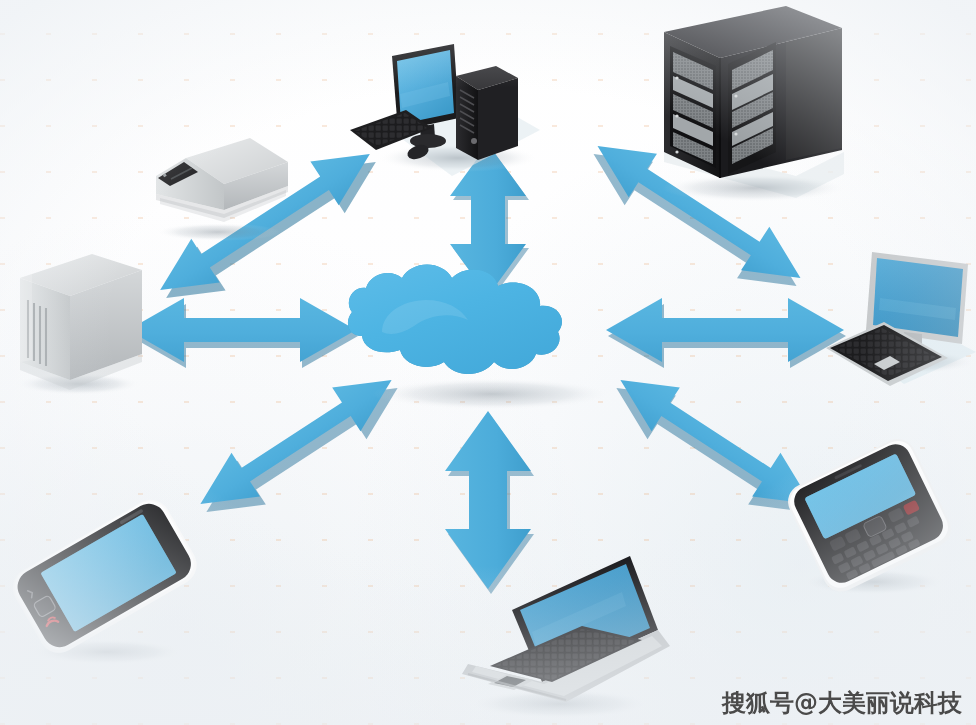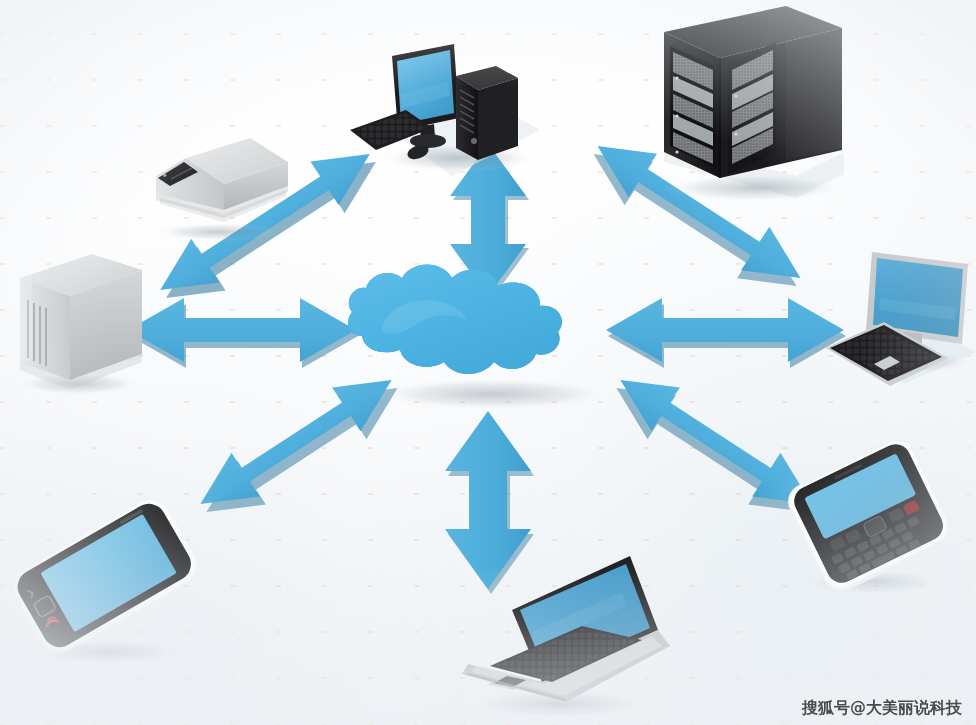--- a/index.html
+++ b/index.html
@@ -42,21 +42,21 @@
     pointer-events: none;
   }
   .node { position: absolute; }
   .arrow { position: absolute; }
   .arrow svg, .node svg { display: block; overflow: visible; }
 
   #watermark {
     position: absolute;
     right: 14px;
     bottom: 6px;
-    font-size: 16px;
+    font-size: 24px;
     font-weight: bold;
     color: #4a4a4a;
     letter-spacing: 0px;
     font-family: "DejaVu Sans", sans-serif;
     white-space: nowrap;
     text-shadow: 0 0 1px rgba(255,255,255,.9);
     margin-top: 8px;
   }
 </style>
 </head>

